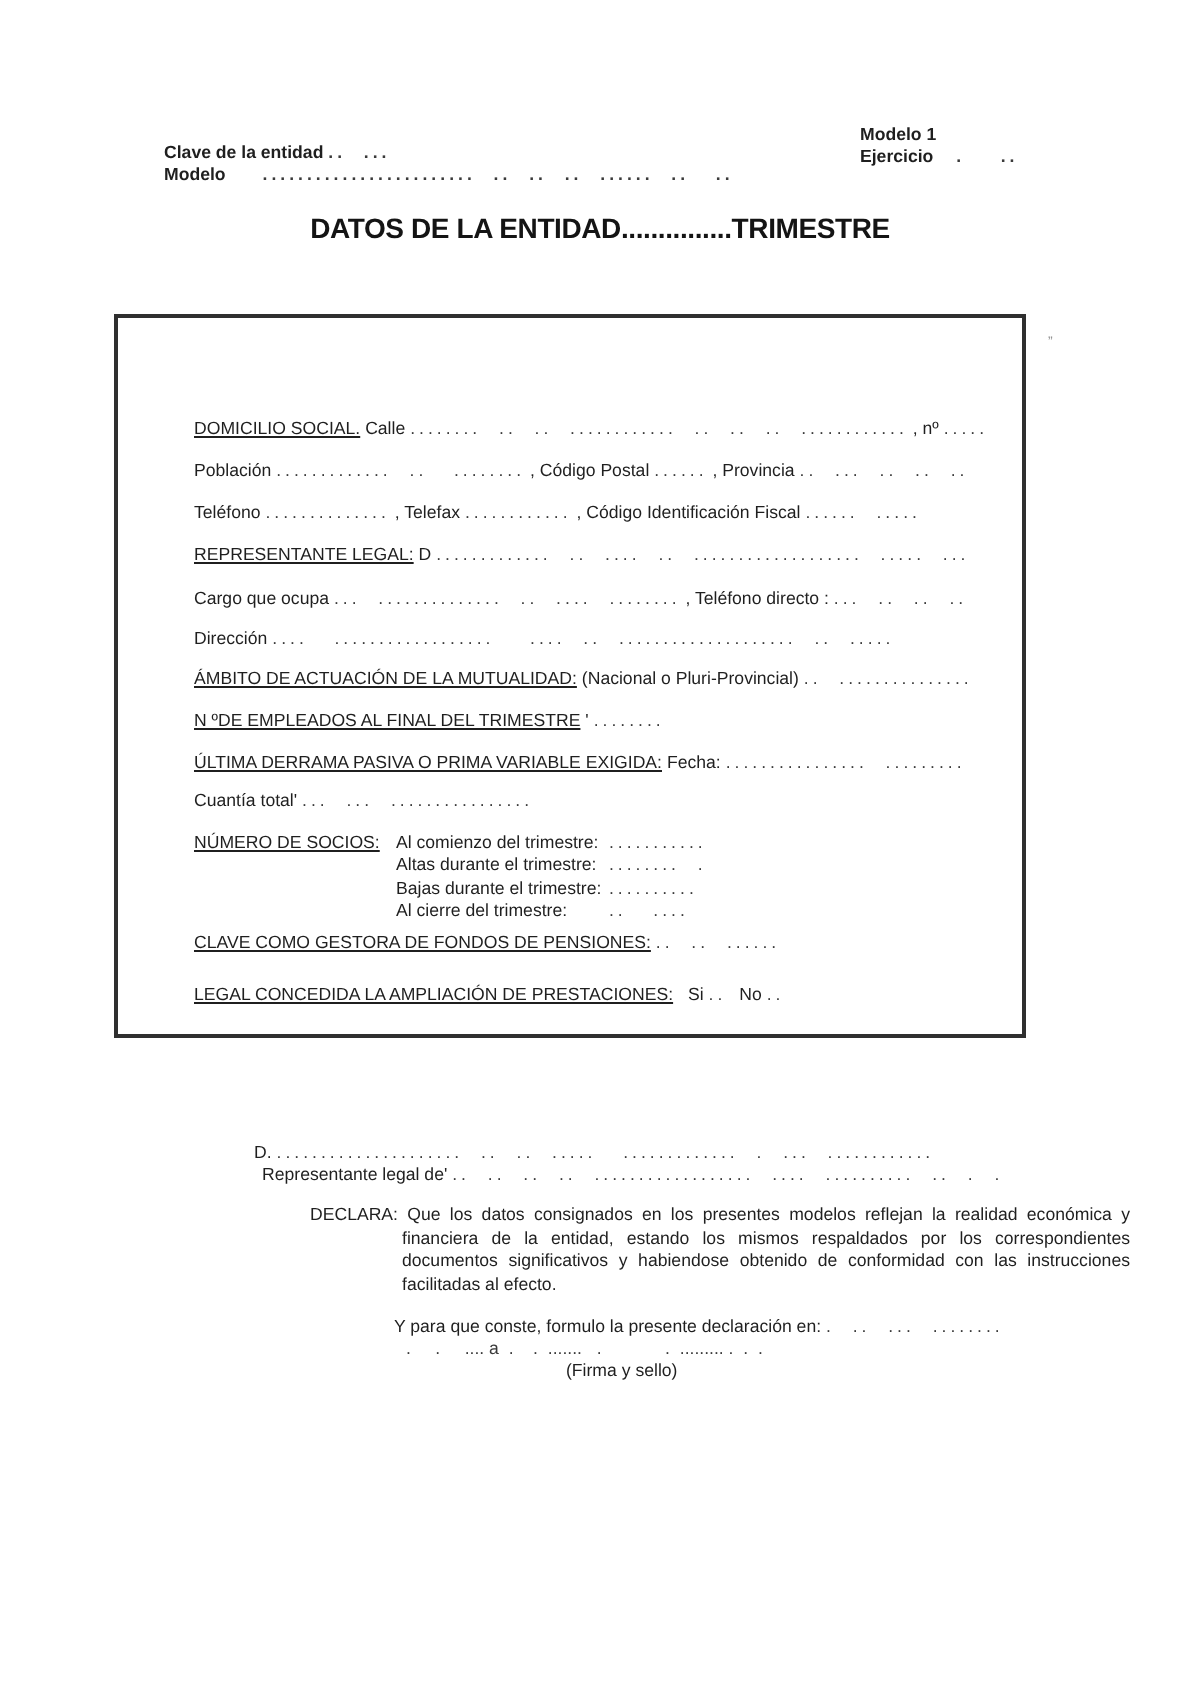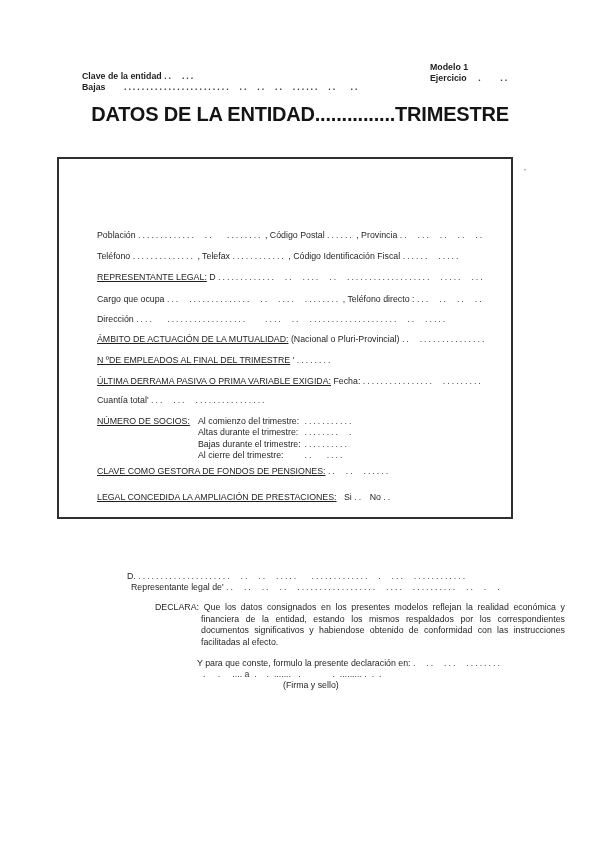--- a/index.html
+++ b/index.html
@@ -8,21 +8,21 @@
     font-family:"Liberation Sans","DejaVu Sans",sans-serif;
     color:#1f1f1f;position:relative;overflow:hidden;
     font-size:8.8px;line-height:10.5px;
   }
   .abs{position:absolute;white-space:nowrap;}
   .b{font-weight:bold;}
   .u{text-decoration:underline;text-decoration-thickness:1px;}
   .dots{white-space:pre;letter-spacing:2px;color:#3a3a3a;}
   .title{
     position:absolute;top:109px;left:0;width:600px;text-align:center;
-    font-weight:bold;font-size:20px;letter-spacing:-0.2px;color:#141414;
+    font-weight:bold;font-size:14px;letter-spacing:-0.2px;color:#141414;
   }
   .formbox{
     position:absolute;left:57px;top:157px;width:452px;height:358px;
     border:2px solid #2f2f2f;overflow:hidden;
   }
   .brow{position:absolute;left:38px;white-space:nowrap;}
   .socios-item{height:11.3px;white-space:nowrap;}
   .socios-name{display:inline-block;width:104px;}
   .para{
     position:absolute;left:155px;top:602px;width:364px;
@@ -33,36 +33,43 @@
   .artifact{position:absolute;font-size:7px;color:#8a8a8a;}
 </style>
 </head>
 <body>
 
 <div class="abs b" style="left:82px;top:71px;">
   <span>Clave de la entidad</span>
   <span class="dots">..  ...</span>
 </div>
 <div class="abs b" style="left:82px;top:82px;">
-  <span>Bajas</span>
+  <span>Modelo</span>
   <span class="dots" style="margin-left:16px;">........................  ..  ..  ..  ......  ..   ..</span>
 </div>
 <div class="abs b" style="left:430px;top:62px;">Modelo 1</div>
 <div class="abs b" style="left:430px;top:73px;">
   <span>Ejercicio</span>
   <span class="dots" style="margin-left:9px;">.    ..</span>
 </div>
 
 <div class="title">DATOS DE LA ENTIDAD...............TRIMESTRE</div>
 
 <div class="artifact" style="left:524px;top:167px;">”</div>
 
 <div class="formbox">
 
 
+  <div class="brow" style="top:50px;">
+    <span class="u">DOMICILIO SOCIAL.</span>
+    <span>Calle</span>
+    <span class="dots">........  ..  ..  ............  ..  ..  ..  ............</span>
+    <span>, nº</span>
+    <span class="dots">.....</span>
+  </div>
 
   <div class="brow" style="top:71px;">
     <span>Población</span>
     <span class="dots">.............  ..   ........</span>
     <span>, Código Postal</span>
     <span class="dots">......</span>
     <span>, Provincia</span>
     <span class="dots">..  ...  ..  ..  ..</span>
   </div>
 

